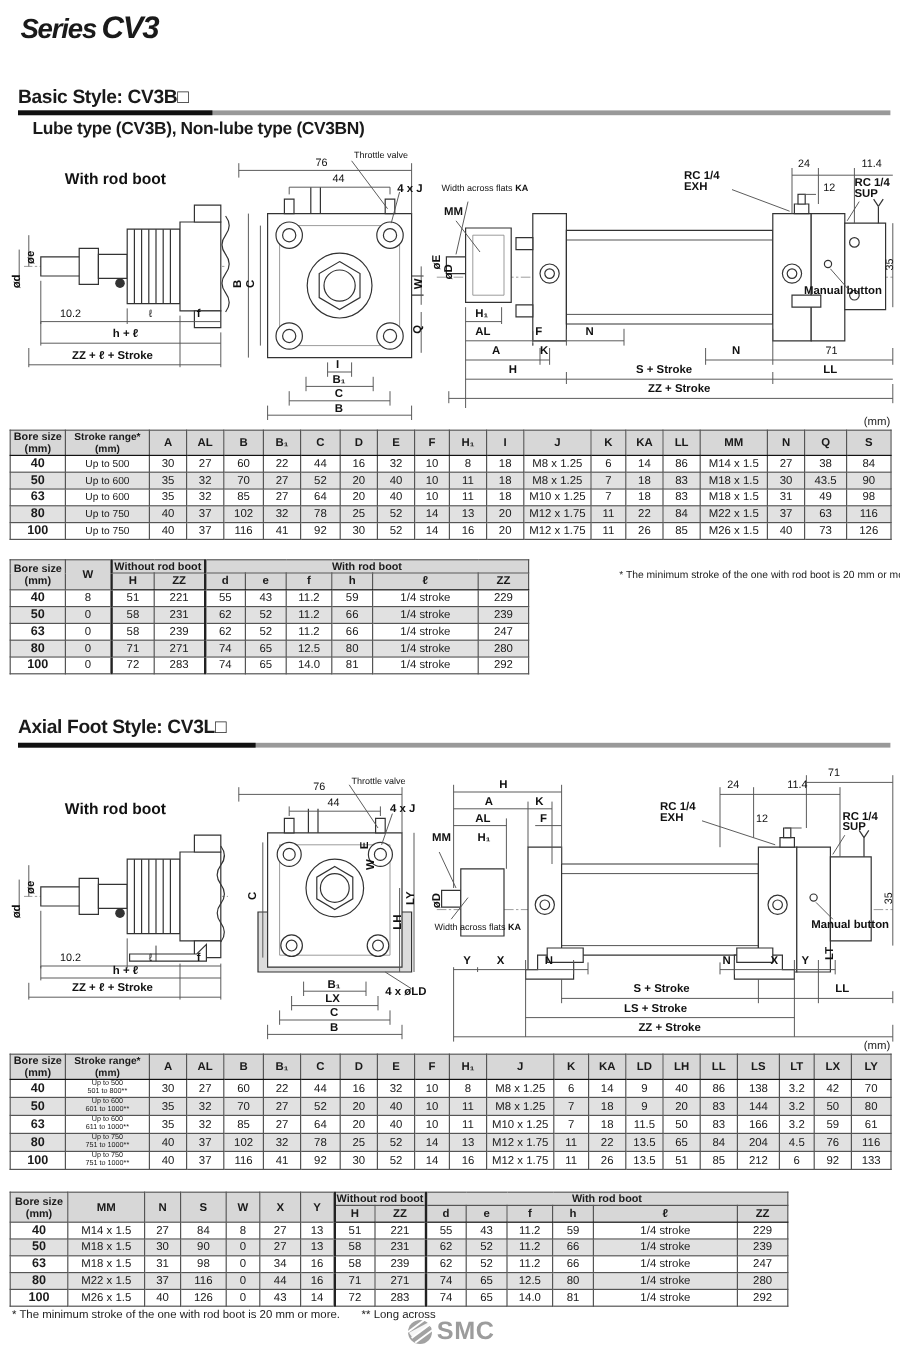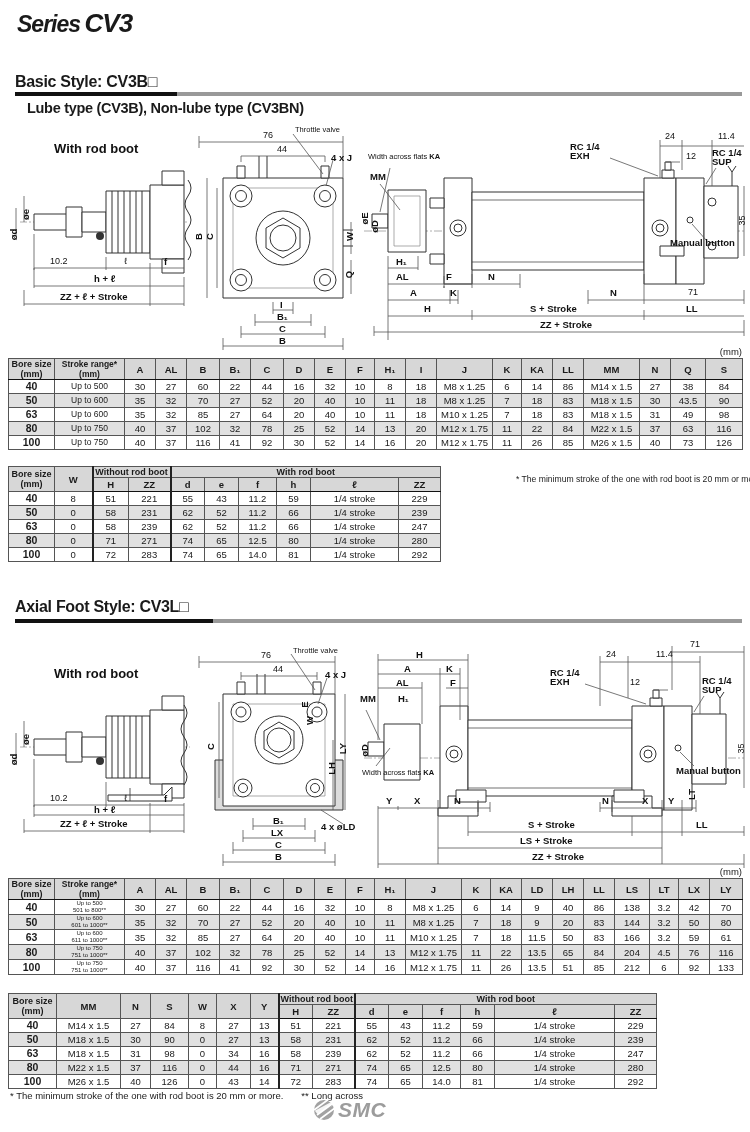--- a/index.html
+++ b/index.html
@@ -1068,21 +1068,21 @@
           <td>1/4 stroke</td>
           <td>292</td>
         </tr>
       </tbody>
   </table>
 
   <div class="note-bottom" style="left:10px; top:1090px;">
     <span>* The minimum stroke of the one with rod boot is 20 mm or more.</span><span>** Long across</span>
   </div>
 
-  <div class="logo" style="left:312px; top:1098px;font-style:italic;">
+  <div class="logo" style="left:338px; top:1098px;">
     <svg width="24" height="24" viewBox="0 0 24 24">
       <circle cx="12" cy="12" r="10" fill="#a2a2a2"></circle>
       <path d="M3 14 L18 3 L21 6 L6 17 Z" fill="#fff" opacity="0.9" transform="rotate(8 12 12)"></path>
       <path d="M5 18 L20 7" stroke="#a2a2a2" stroke-width="2"></path>
       <path d="M2 12 L17 1" stroke="#fff" stroke-width="1.6"></path>
       <path d="M5 17 L20 6" stroke="#fff" stroke-width="1.6"></path>
       <path d="M8 21 L23 10" stroke="#fff" stroke-width="1.6"></path>
     </svg>
     <span class="logo-text">SMC</span>
   </div>

